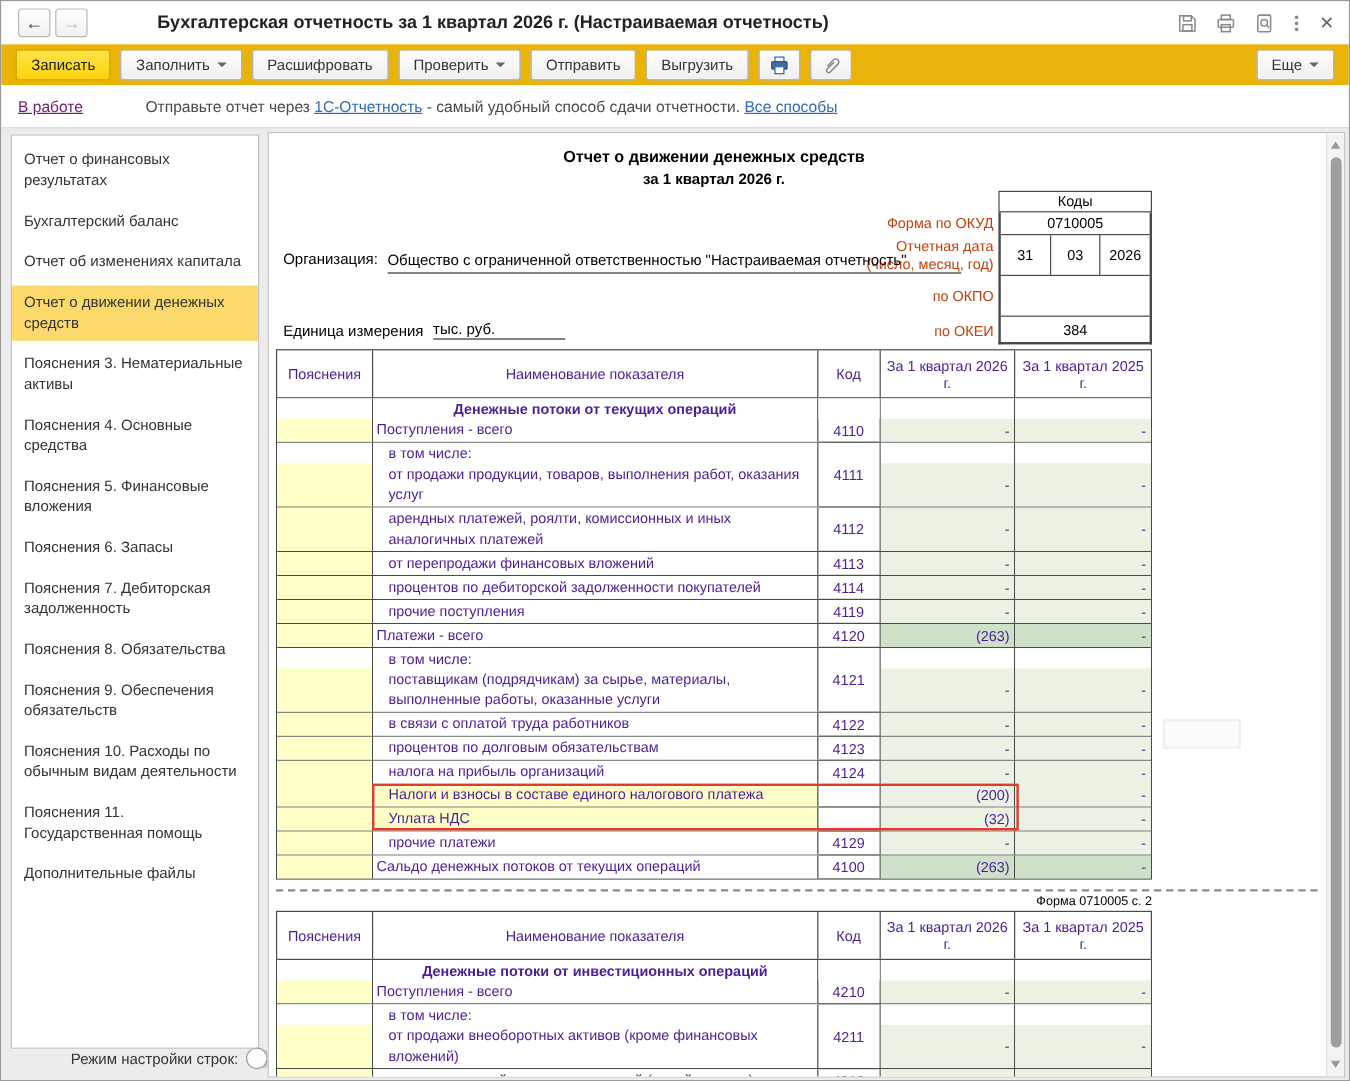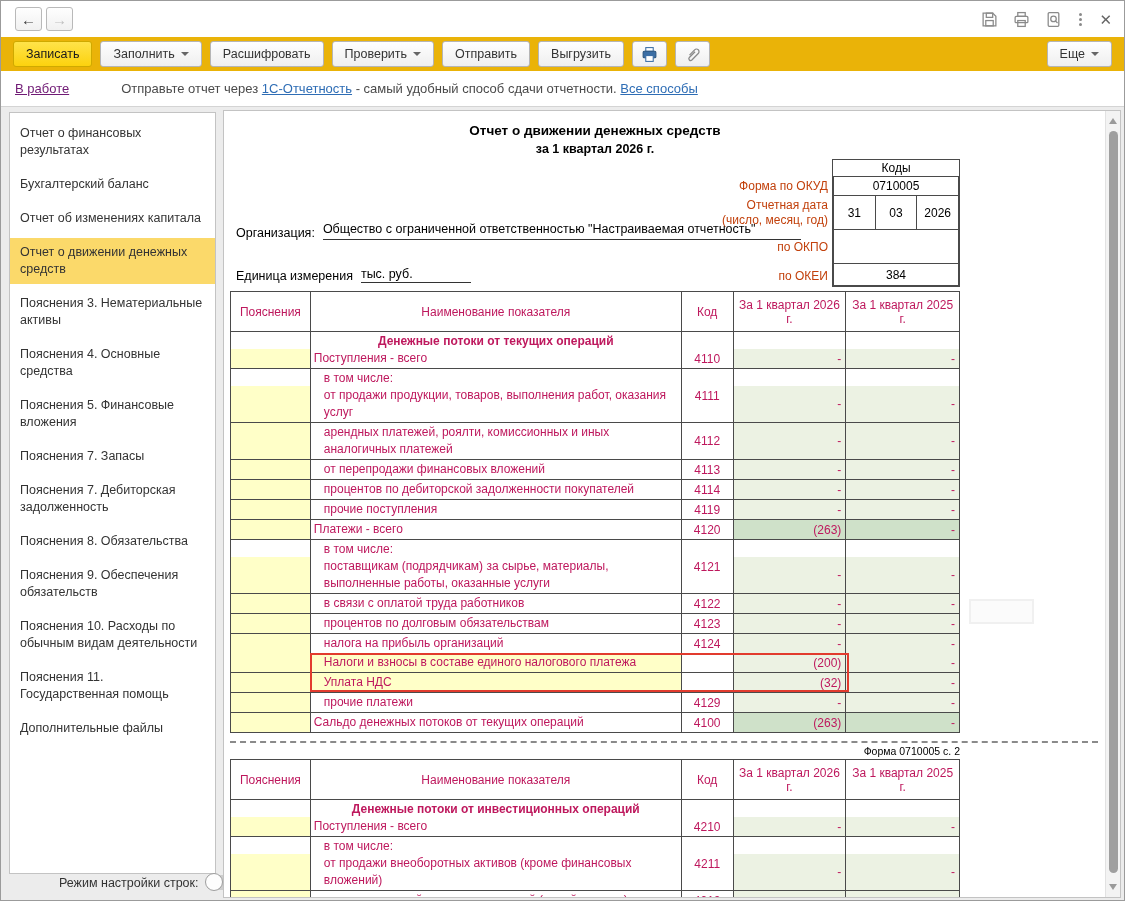--- a/index.html
+++ b/index.html
@@ -63,29 +63,29 @@
   .codes .box { border:2px solid #4a4a4a; border-top:none; }
   .codes .crow { display:flex; align-items:center; justify-content:center; border-bottom:1px solid #4a4a4a; }
   .codes .crow:last-child { border-bottom:none; }
   .r-okud { height:19px; }
   .r-date { height:34px; padding:0; }
   .r-date .dcell { flex:1; height:100%; display:flex; align-items:center; justify-content:center; border-right:1px solid #4a4a4a; }
   .r-date .dcell:last-child { border-right:none; }
   .r-okpo { height:34px; }
   .r-okei { height:21px; }
   .clabel { position:absolute; right:132px; text-align:right; font-size:12px; color:#c2410c; white-space:nowrap; line-height:15px; }
-  .org-line { position:absolute; left:6px; top:106px; width:565px; display:flex; align-items:flex-end; }
+  .org-line { position:absolute; left:6px; top:94px; width:565px; display:flex; align-items:flex-start; }
   .org-label { white-space:nowrap; margin-right:8px; font-size:12.5px; }
   .org-value { flex:1; border-bottom:1px solid #333; font-size:12.5px; line-height:17px; padding-bottom:1px; }
   .org-value .inner { width:390px; }
   .unit-line { position:absolute; left:6px; top:152px; display:flex; align-items:flex-end; font-size:12.5px; }
   .unit-value { width:110px; border-bottom:1px solid #333; margin-left:8px; padding-bottom:1px; }
 
   
-  .ftable { width:730px; border:1px solid #4a4a4a; font-size:12px; color:#be185d; background:#fff; }
+  .ftable { width:730px; border:1px solid #4a4a4a; font-size:12px; color:#4c1d95; background:#fff; }
   .thead { display:flex; height:40px; border-bottom:1px solid #4a4a4a; }
   .thead .hc { display:flex; align-items:center; justify-content:center; text-align:center; border-right:1px solid #4a4a4a; line-height:14px; padding:2px; }
   .thead .hc:last-child { border-right:none; }
   .w0{width:80px}.w1{width:372px}.w2{width:52px}.w3{width:113px}.w4{width:113px}
   .unit { display:flex; border-top:1px solid #4a4a4a; min-height:19px; align-items:stretch; }
   .tbody .unit:first-child { border-top:none; }
   .cell { border-right:1px solid #4a4a4a; display:flex; flex-direction:column; }
   .cell.c4 { border-right:none; }
   .c0{width:80px}.c1{width:372px}.c2{width:52px}.c3{width:113px}.c4{width:113px}
   .strip { height:17px; background:#fff; flex:none; }
@@ -111,20 +111,21 @@
 </head>
 <body>
 
 <div id="page">
 
   <div class="titlebar">
     <div class="navbtns">
       <div class="navbtn back">←</div>
       <div class="navbtn fwd">→</div>
     </div>
+    <div class="wintitle">Бухгалтерская отчетность за 1 квартал 2026 г. (Настраиваемая отчетность)</div>
     <div class="winicons">
       <span>
           <svg width="17" height="17" viewBox="0 0 16 16" class="icon-gray">
             <path d="M2 2 h9 l3 3 v9 h-12 z"></path>
             <rect x="5" y="2" width="6" height="4"></rect>
             <rect x="4.5" y="9" width="7" height="5"></rect>
           </svg>
         </span>
       <span>
           <svg width="17" height="17" viewBox="0 0 16 16" class="icon-gray">
@@ -189,21 +190,21 @@
   <div class="main">
 
     <div class="sidebar" id="sidebar-list">
         <div class="side-item">Отчет о финансовых результатах</div>
         <div class="side-item">Бухгалтерский баланс</div>
         <div class="side-item">Отчет об изменениях капитала</div>
         <div class="side-item sel">Отчет о движении денежных средств</div>
         <div class="side-item">Пояснения 3. Нематериальные активы</div>
         <div class="side-item">Пояснения 4. Основные средства</div>
         <div class="side-item">Пояснения 5. Финансовые вложения</div>
-        <div class="side-item">Пояснения 7. Запасы</div>
+        <div class="side-item">Пояснения 6. Запасы</div>
         <div class="side-item">Пояснения 7. Дебиторская задолженность</div>
         <div class="side-item">Пояснения 8. Обязательства</div>
         <div class="side-item">Пояснения 9. Обеспечения обязательств</div>
         <div class="side-item">Пояснения 10. Расходы по обычным видам деятельности</div>
         <div class="side-item">Пояснения 11. Государственная помощь</div>
         <div class="side-item">Дополнительные файлы</div>
       </div>
 
     <div class="side-footer">
       <span>Режим настройки строк:</span>

